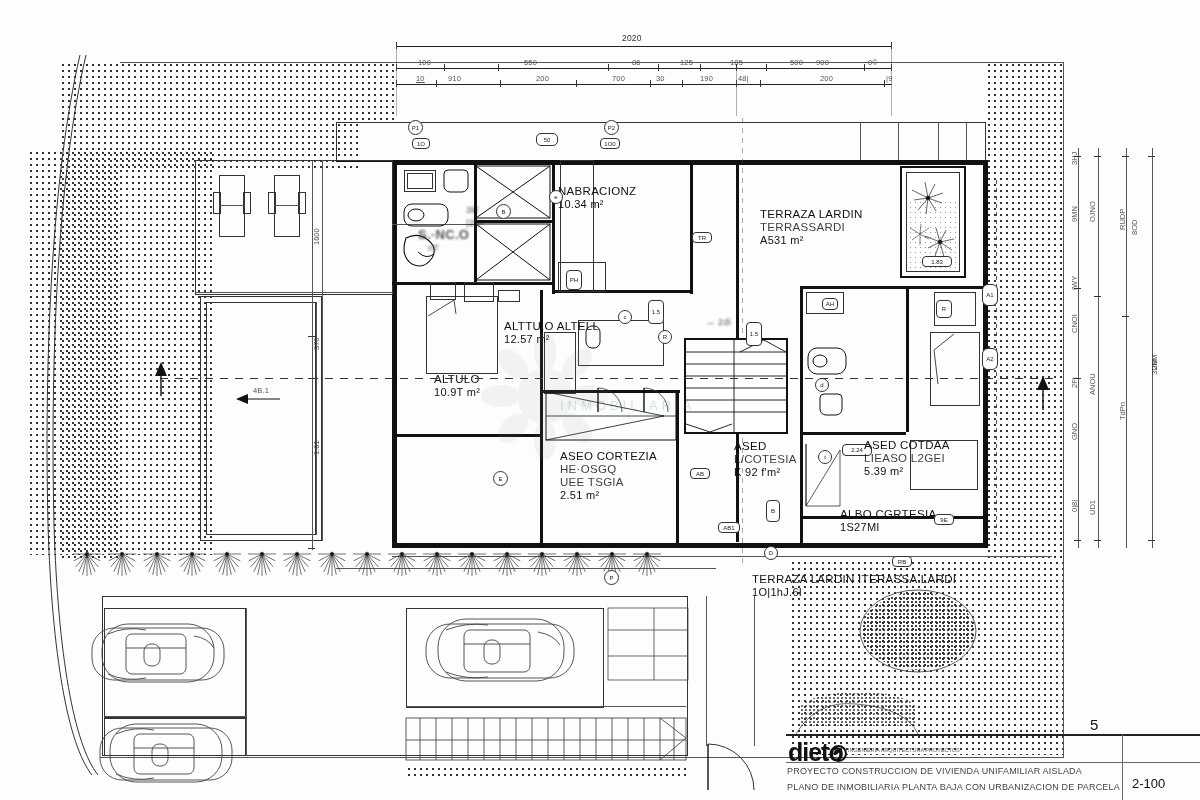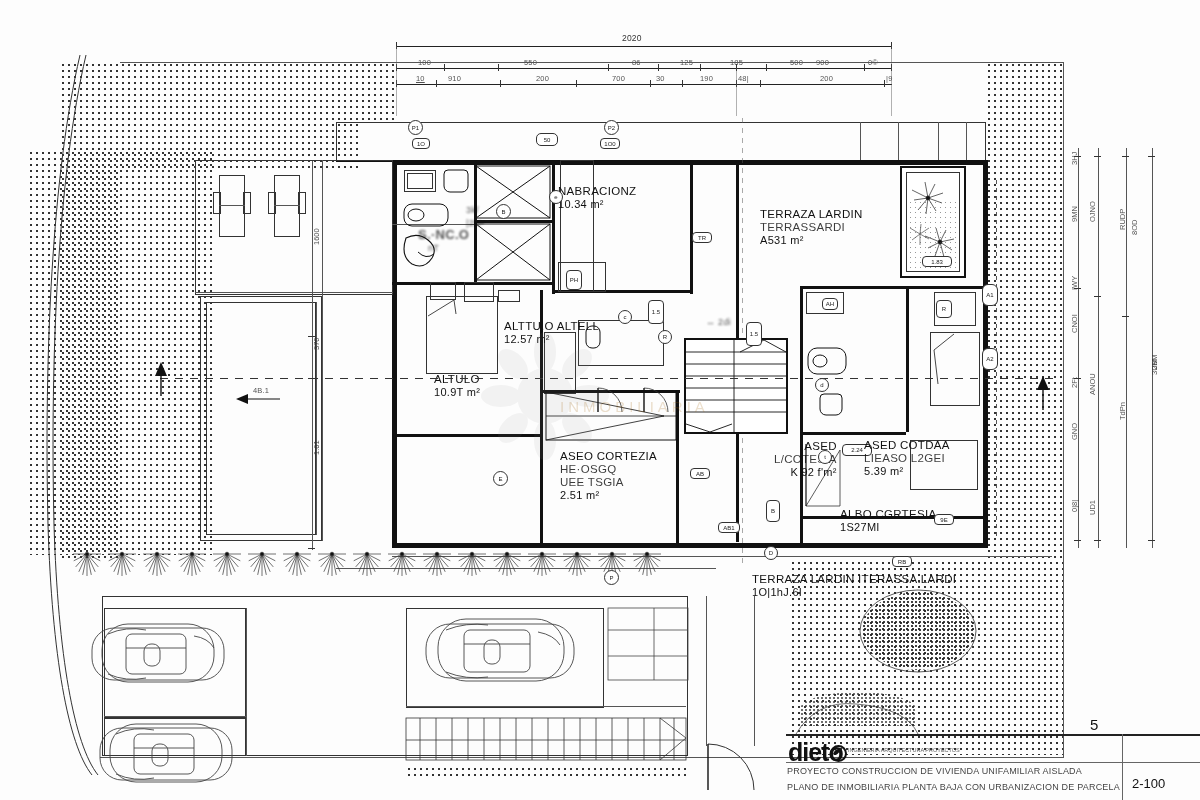--- a/index.html
+++ b/index.html
@@ -66,22 +66,22 @@
   .tb-line{position:absolute;font-size:9px;color:#222;white-space:nowrap;
            filter:blur(.6px);opacity:.85;letter-spacing:.2px;}
   .tb-tiny{position:absolute;font-size:5.5px;color:#333;white-space:nowrap;
            filter:blur(.55px);opacity:.8;}
 
   
   .wm{position:absolute;left:455px;top:330px;width:270px;height:130px;
       opacity:.09;pointer-events:none;}
   .wm-txt{position:absolute;left:540px;top:358px;font-size:40px;
           color:#8a8a8a;opacity:.20;letter-spacing:1px;}
-  .wm-sub{position:absolute;left:560px;top:398px;font-size:15px;
-          color:#a16207;opacity:.20;letter-spacing:4px;}
+  .wm-sub{position:absolute;left:560px;top:398px;font-size:13px;
+          color:#15803d;opacity:.20;letter-spacing:4px;}
 
   
   .shrub{position:absolute;width:34px;height:34px;}
   .car{position:absolute;}
   svg{display:block;overflow:visible;}
 </style>
 </head>
 <body>
 
 <div id="plan">
@@ -754,21 +754,21 @@
       <div class="rlabel" style="left: 434px; top: 373px;">
         <span class="n">ALTULO</span>
         <span class="a">10.9T m²</span>
       </div>
       <div class="rlabel " style="left: 560px; top: 450px;">
         <span class="n">ASEO CORTEZIA</span>
         <span class="n blur">HE·OSGQ</span>
         <span class="n blur">UEE TSGIA</span>
         <span class="a">2.51 m²</span>
       </div>
-      <div class="rlabel " style="left: 774px; top: 440px; text-align: right;">
+      <div class="rlabel " style="left: 734px; top: 440px;">
         <span class="n">ASED</span>
         <span class="n blur">L/COTESIA</span>
         <span class="a">K 92 f'm²</span>
       </div>
       <div class="rlabel " style="left: 864px; top: 439px;">
         <span class="n">ASED COTDAA</span>
         <span class="n blur">LIEASO L2GEI</span>
         <span class="a">5.39 m²</span>
       </div>
       <div class="rlabel " style="left: 840px; top: 508px;">

